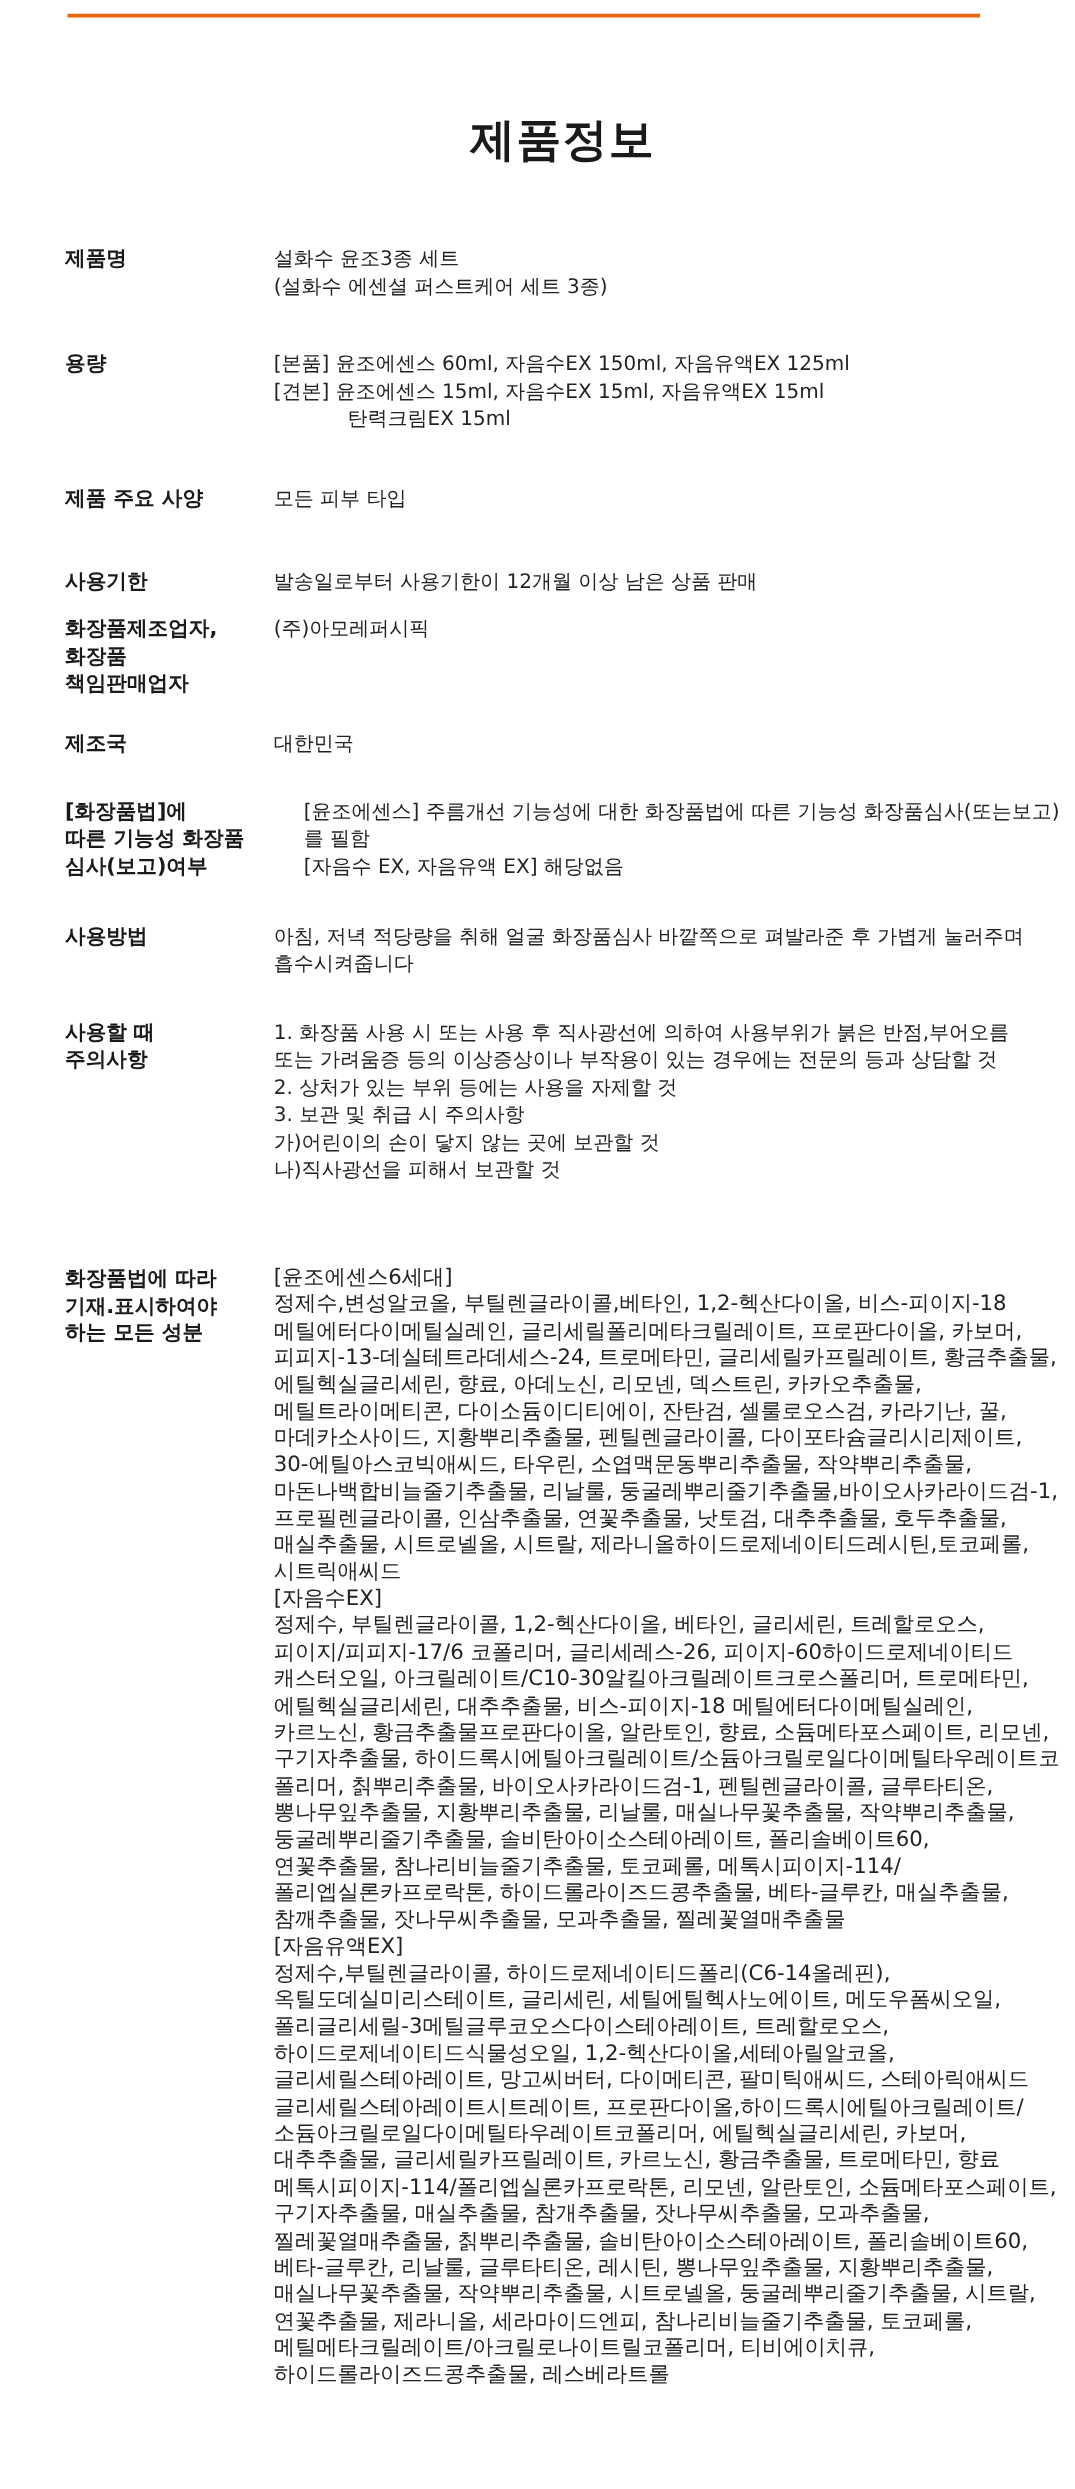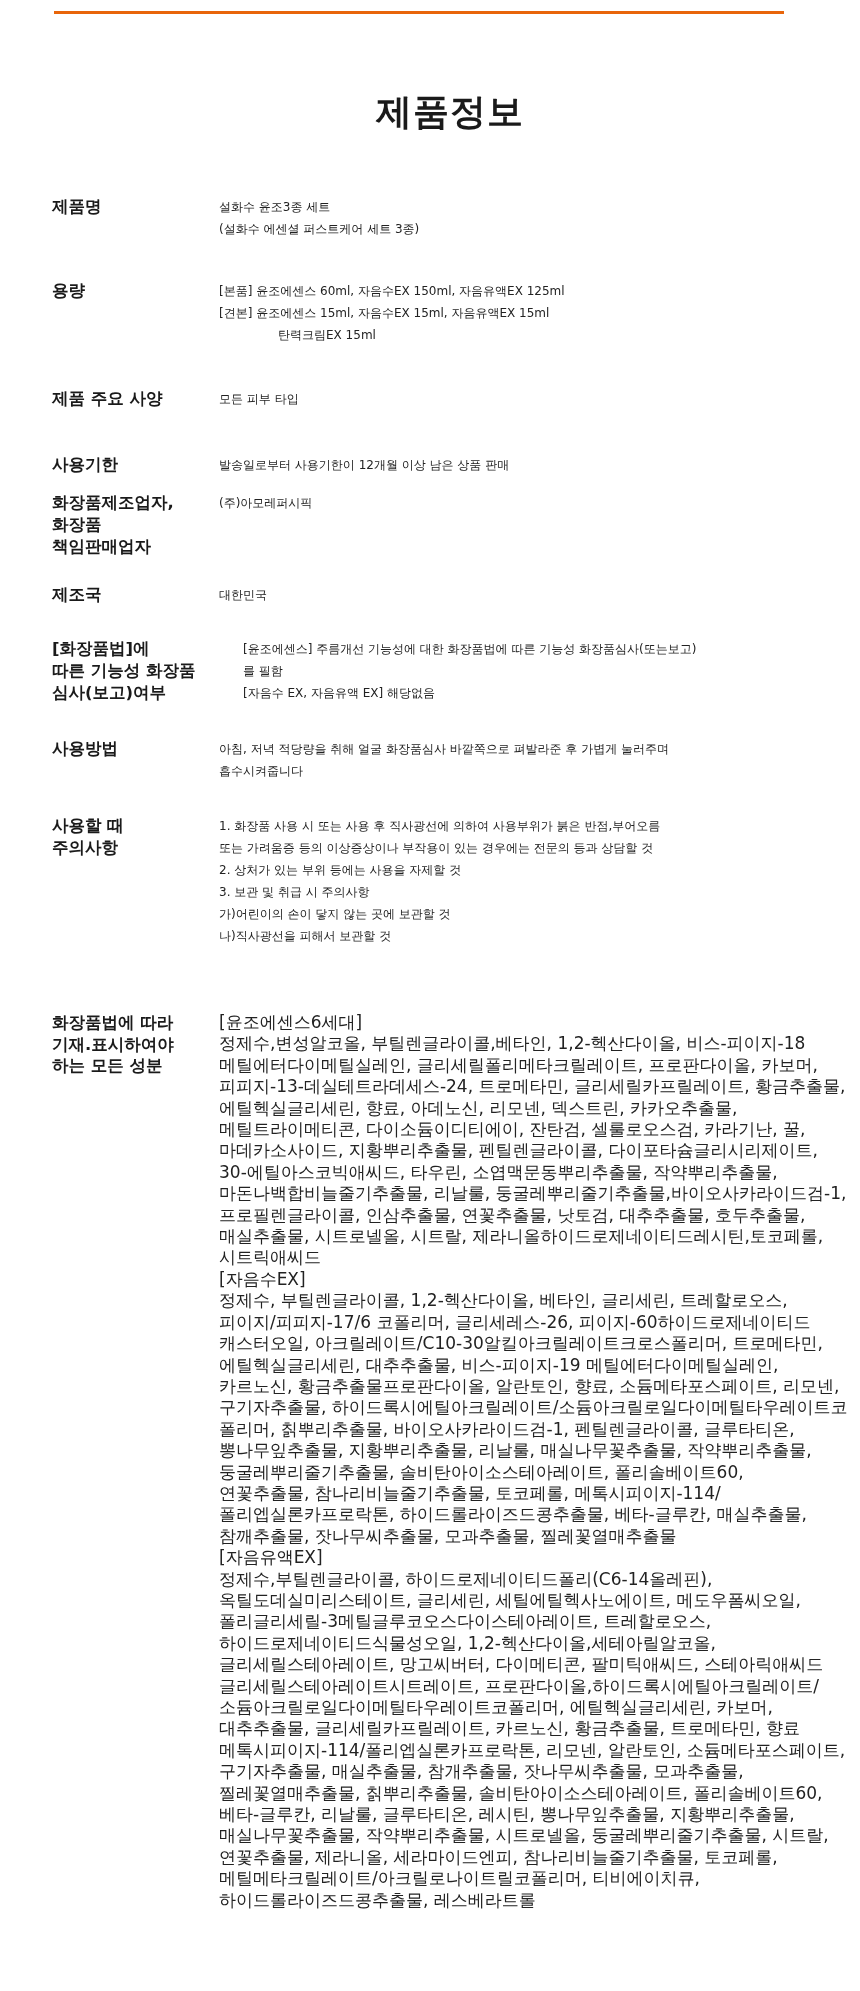--- a/index.html
+++ b/index.html
@@ -3,21 +3,21 @@
 <meta charset="utf-8">
 <style>
   html, body { margin: 0; padding: 0; background: #ffffff; }
   body { width: 860px; font-family: "DejaVu Sans", "Liberation Sans", sans-serif; color: #1a1a1a; }
   .page { position: relative; width: 860px; min-height: 1991px; }
   .top-rule { position: absolute; left: 54px; top: 11px; width: 730px; height: 3px; background: #e8650a; }
   .title { position: absolute; top: 88px; left: 0; width: 860px; text-align: center; font-size: 36px; font-weight: bold; letter-spacing: 1px; color: #1a1a1a; padding-left: 20px; }
   .rows { position: absolute; top: 196px; left: 52px; width: 760px; }
   .row { display: flex; align-items: flex-start; }
   .label { width: 167px; flex: 0 0 167px; font-size: 16.5px; font-weight: bold; line-height: 22px; color: #1a1a1a; }
-  .value { flex: 1; font-size: 12px; line-height: 22px; color: #222; }
+  .value { flex: 1; font-size: 16px; line-height: 22px; color: #222; }
   .value .line { display: block; white-space: nowrap; }
   .value .indent { padding-left: 59px; }
   .ing .value { font-size: 17px; line-height: 21.4px; }
   .ing .label { line-height: 21.5px; }
 </style>
 </head>
 <body>
 
 <div class="page">
   <div class="top-rule"></div>
@@ -128,21 +128,21 @@
           <span class="line">마데카소사이드, 지황뿌리추출물, 펜틸렌글라이콜, 다이포타슘글리시리제이트,</span>
           <span class="line">30-에틸아스코빅애씨드, 타우린, 소엽맥문동뿌리추출물, 작약뿌리추출물,</span>
           <span class="line">마돈나백합비늘줄기추출물, 리날룰, 둥굴레뿌리줄기추출물,바이오사카라이드검-1,</span>
           <span class="line">프로필렌글라이콜, 인삼추출물, 연꽃추출물, 낫토검, 대추추출물, 호두추출물,</span>
           <span class="line">매실추출물, 시트로넬올, 시트랄, 제라니올하이드로제네이티드레시틴,토코페롤,</span>
           <span class="line">시트릭애씨드</span>
           <span class="line">[자음수EX]</span>
           <span class="line">정제수, 부틸렌글라이콜, 1,2-헥산다이올, 베타인, 글리세린, 트레할로오스,</span>
           <span class="line">피이지/피피지-17/6 코폴리머, 글리세레스-26, 피이지-60하이드로제네이티드</span>
           <span class="line">캐스터오일, 아크릴레이트/C10-30알킬아크릴레이트크로스폴리머, 트로메타민,</span>
-          <span class="line">에틸헥실글리세린, 대추추출물, 비스-피이지-19 메틸에터다이메틸실레인,</span>
+          <span class="line">에틸헥실글리세린, 대추추출물, 비스-피이지-18 메틸에터다이메틸실레인,</span>
           <span class="line">카르노신, 황금추출물프로판다이올, 알란토인, 향료, 소듐메타포스페이트, 리모넨,</span>
           <span class="line">구기자추출물, 하이드록시에틸아크릴레이트/소듐아크릴로일다이메틸타우레이트코</span>
           <span class="line">폴리머, 칡뿌리추출물, 바이오사카라이드검-1, 펜틸렌글라이콜, 글루타티온,</span>
           <span class="line">뽕나무잎추출물, 지황뿌리추출물, 리날룰, 매실나무꽃추출물, 작약뿌리추출물,</span>
           <span class="line">둥굴레뿌리줄기추출물, 솔비탄아이소스테아레이트, 폴리솔베이트60,</span>
           <span class="line">연꽃추출물, 참나리비늘줄기추출물, 토코페롤, 메톡시피이지-114/</span>
           <span class="line">폴리엡실론카프로락톤, 하이드롤라이즈드콩추출물, 베타-글루칸, 매실추출물,</span>
           <span class="line">참깨추출물, 잣나무씨추출물, 모과추출물, 찔레꽃열매추출물</span>
           <span class="line">[자음유액EX]</span>
           <span class="line">정제수,부틸렌글라이콜, 하이드로제네이티드폴리(C6-14올레핀),</span>

